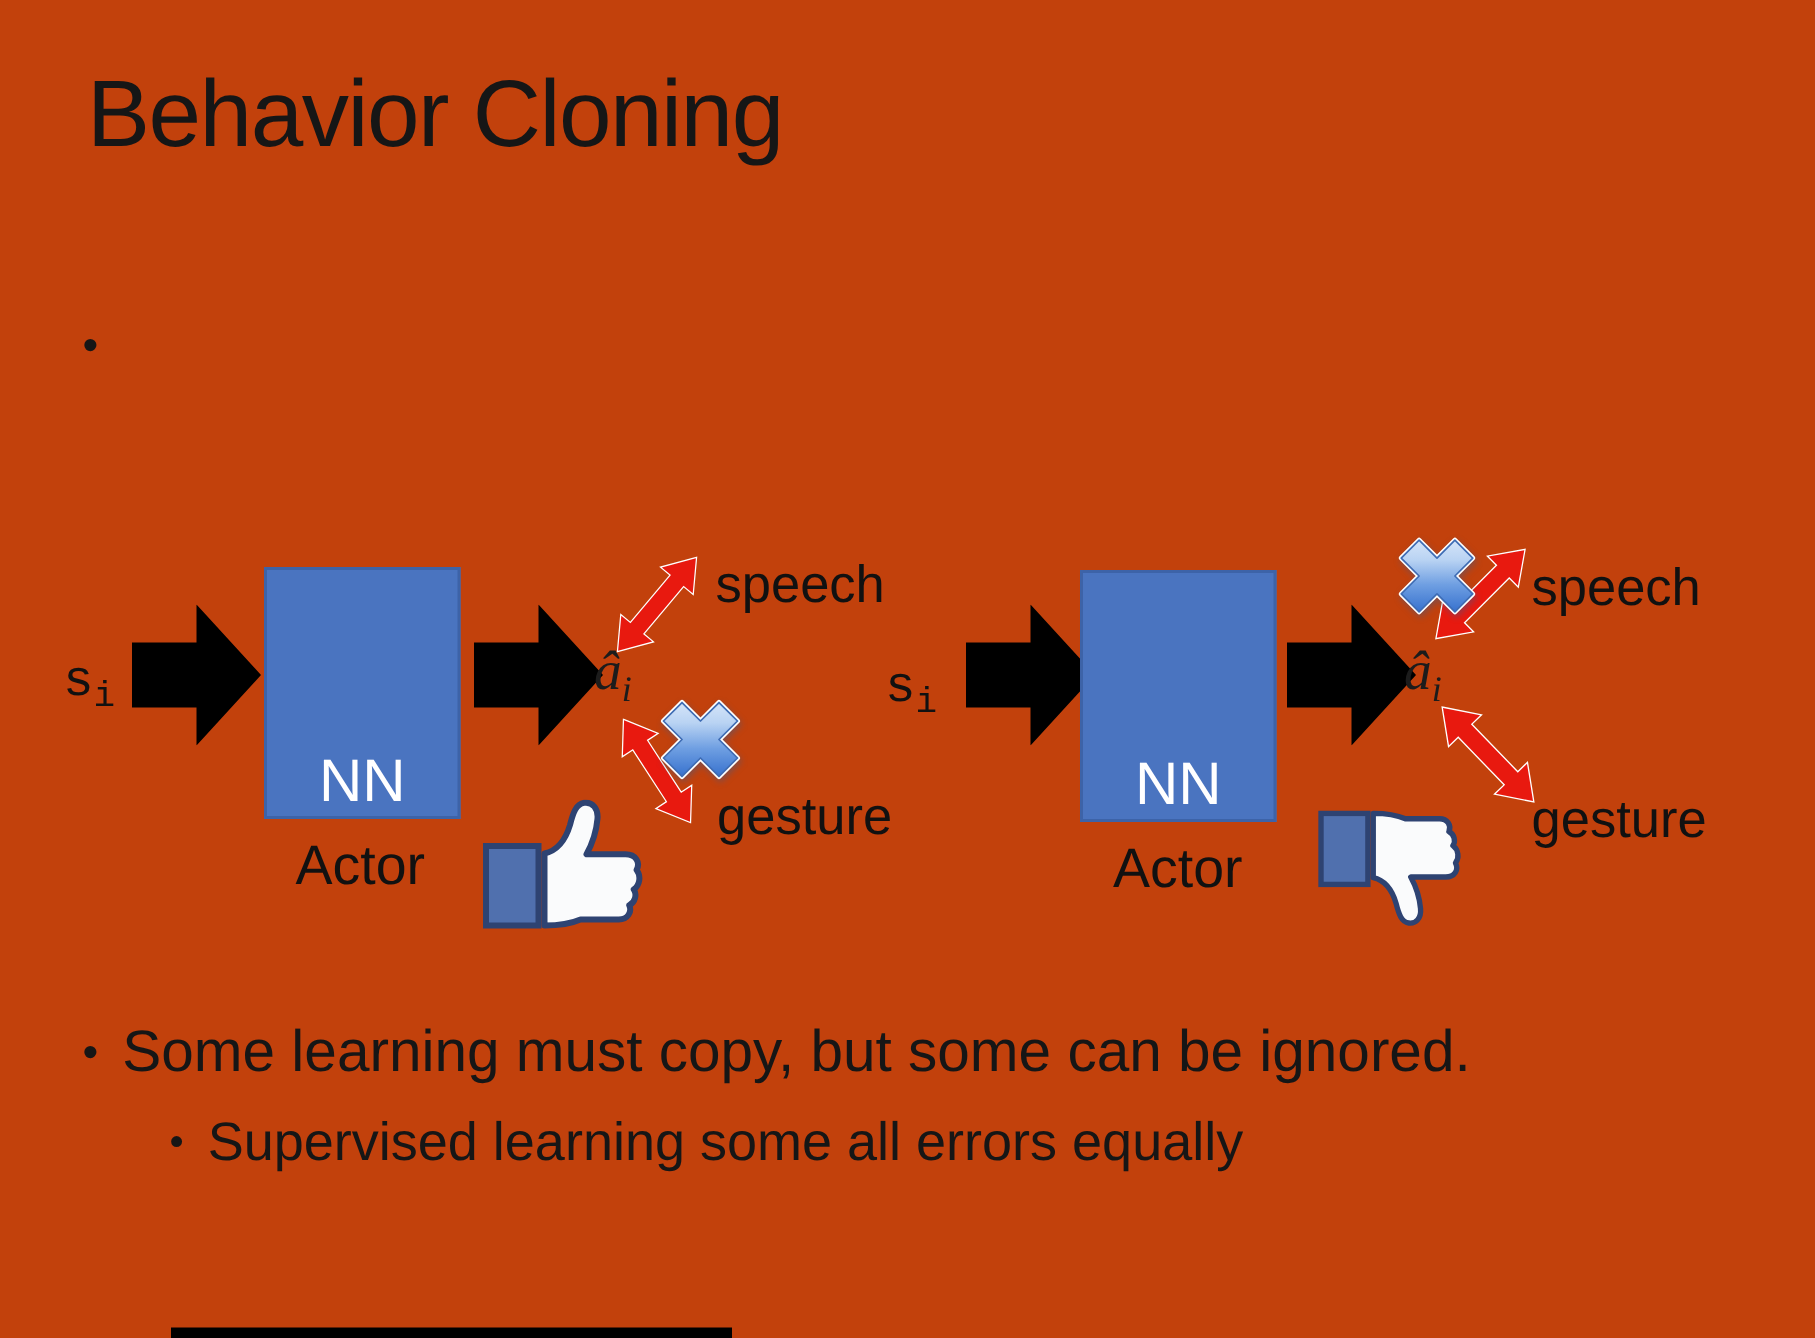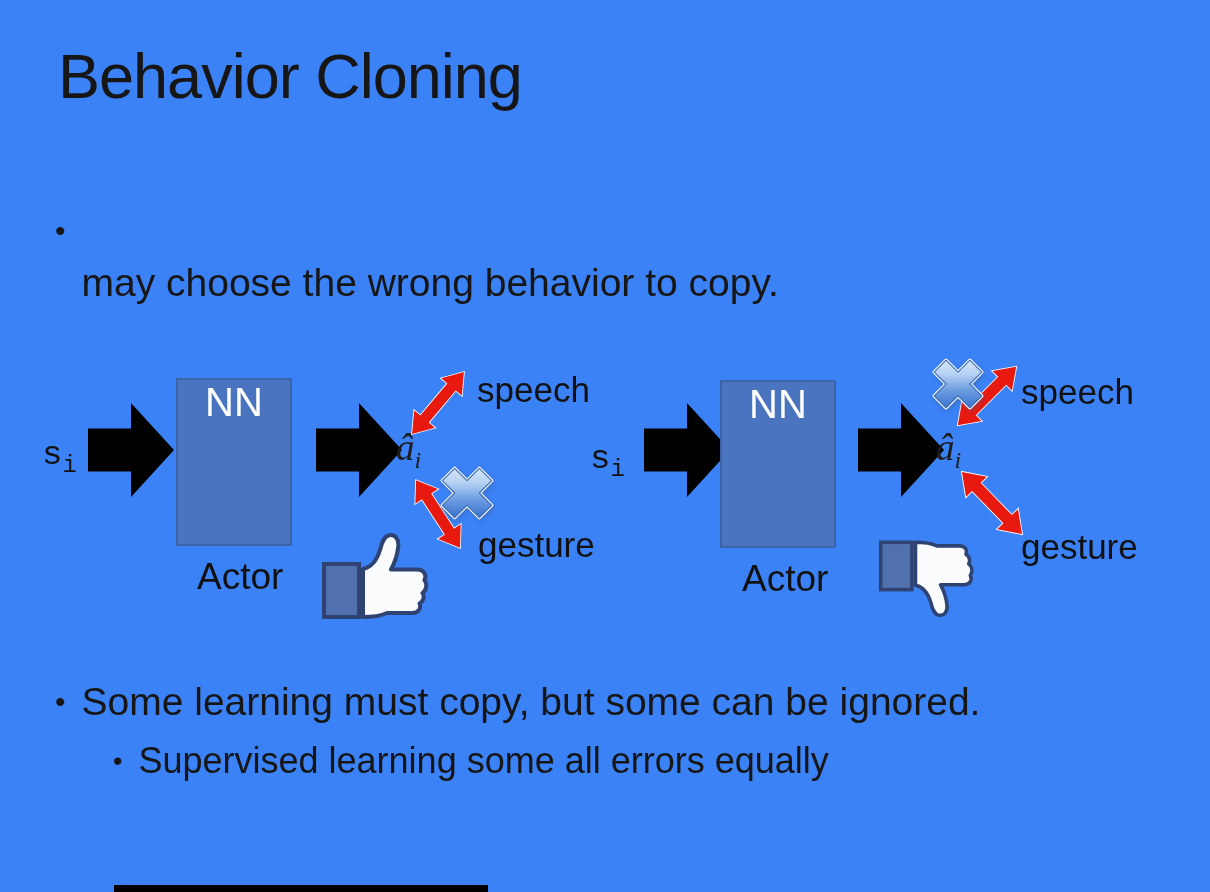--- a/index.html
+++ b/index.html
@@ -1,19 +1,19 @@
 <!DOCTYPE html>
 <html><head>
 <meta charset="utf-8">
 <style>
   html,body{margin:0;padding:0;background:#ffffff;}
   .slide{
     position:relative;
     width:1210px;height:892px;
-    background:#3b82f6;
+    background:#c2410c;
     overflow:hidden;
     font-family:"Liberation Sans",sans-serif;
     color:#161616;
   }
   .abs{position:absolute;}
 
   
   .title{
     left:58px;top:40px;
     font-size:63px;font-weight:300;
@@ -32,24 +32,24 @@
   .bullet2{left:55px;top:676px;}
   .bullet3{left:113px;top:738px;}
 
   
   .fat-arrow{
     background:#000;
     clip-path:polygon(0 27%,50% 27%,50% 0,100% 50%,50% 100%,50% 73%,0 73%);
     width:86px;height:94px;
   }
   .nn-box{
-    width:116px;height:168px;
+    width:131px;height:168px;
     background:#4a74c0;border:2px solid #3d63a8;
     box-sizing:border-box;
-    display:flex;align-items:flex-start;justify-content:center;
+    display:flex;align-items:flex-end;justify-content:center;
     color:#ffffff;font-size:40px;
   }
   .io-label{font-size:34px;color:#111;font-family:Liberation Mono, monospace;}
   .io-label sub{font-size:24px;}
   .ahat{font-family:Liberation Serif, serif;font-style:italic;font-size:37px;color:#1c1c1c;}
   .ahat sub{font-size:24px;}
   .actor{font-size:37px;color:#111;}
   .sg-label{font-size:35px;color:#111;white-space:nowrap;margin-top:12px;}
   .dbl{overflow:visible;}
   .cross{filter:drop-shadow(1px 2px 2px rgba(60,90,140,.45));}
@@ -83,21 +83,20 @@
 </svg>
 
 <div class="slide">
 
   <div class="abs title">Behavior Cloning</div>
 
   <div class="abs bullet b-main bullet1">
     <span class="dot">•</span>
     <span>
       <br>
-      <span>may choose the wrong behavior to copy.</span>
     </span>
   </div>
 
   <div class="abs io-label" style="left:42px;top:436px;">
     <span>s</span><sub>i</sub>
   </div>
   <div class="abs fat-arrow" style="left:88px;top:403px;"></div>
   <div class="abs nn-box" style="left:176px;top:378px;">
     <span>NN</span>
   </div>

